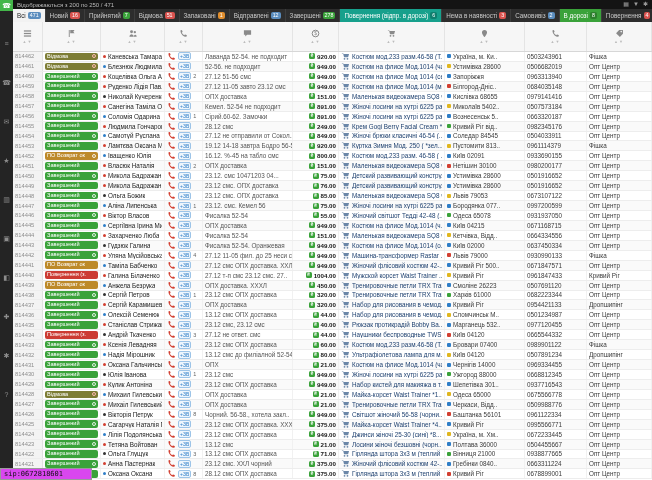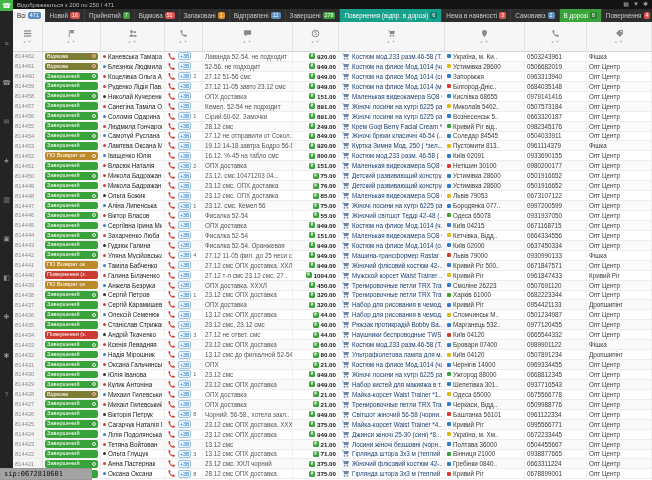--- a/index.html
+++ b/index.html
@@ -63,21 +63,21 @@
   .c-price { justify-content:flex-end; gap:2px; }
   .np { width:6px; height:6px; border-radius:1.5px; background:#3aa23a; color:#fff;
     font-size:4.5px; line-height:6px; text-align:center; flex:none; }
   .price { font-weight:bold; color:#141414; font-size:6.2px; }
   .prod-ic { color:#6b87a8; display:flex; flex:none; margin-right:2px; }
   .product { color:#1c3f6e; overflow:hidden; }
   .loc-dot { width:4px; height:4px; border-radius:1px; margin-right:2px; flex:none; }
   .loc, .phone-t, .src { color:#3a3a3a; }
 
   
-  .sipbar { position:absolute; left:0; bottom:0; width:92px; height:12px; background:#a3a3a3;
+  .sipbar { position:absolute; left:0; bottom:0; width:92px; height:12px; background:#d946ef;
     border:1px solid #9a9a9a; display:flex; align-items:center; padding:0 3px;
     font-family:"DejaVu Sans Mono", monospace; font-size:7px; color:#111; z-index:6; }
 </style>
 </head>
 <body>
 
 <div id="app">
   <div class="sidebar" id="sidebar">
     <div class="sip-tile">☎</div>
   <div class="side-ic">≡</div>

